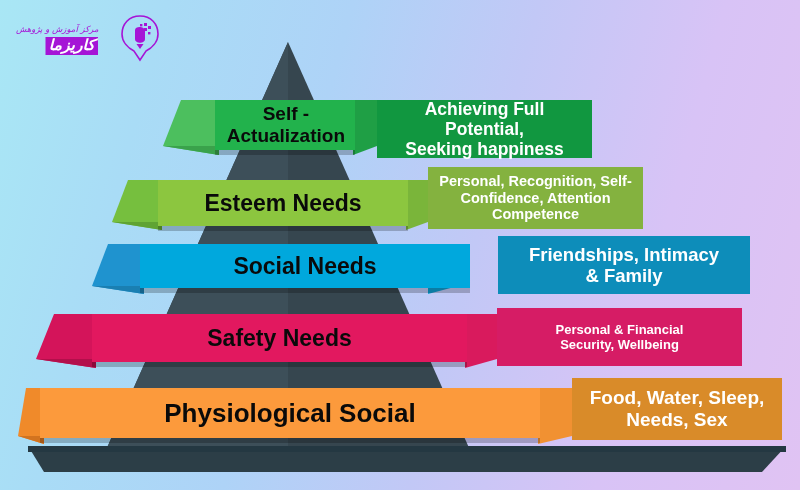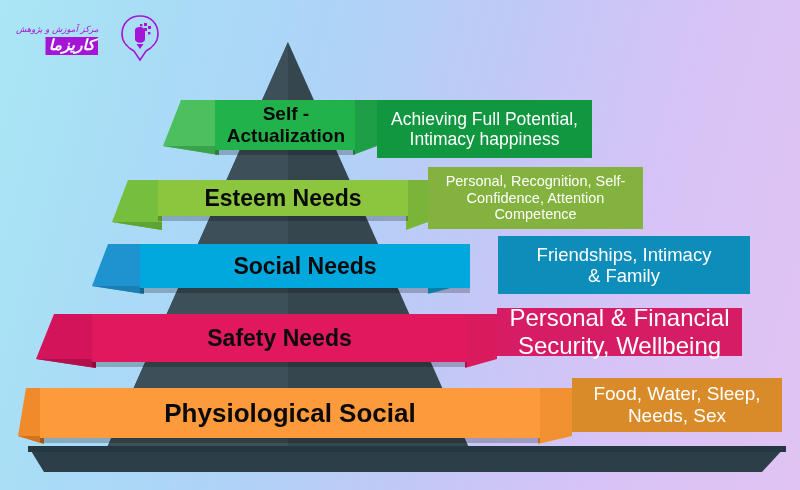--- a/index.html
+++ b/index.html
@@ -102,44 +102,44 @@
   }
 
   
   .desc {
     position: relative;
     display: flex;
     align-items: center;
     justify-content: center;
     text-align: center;
     color: #ffffff;
-    font-weight: normal;
+    font-weight: bold;
     line-height: 1.16;
     z-index: 3;
     padding: 12px 8px;
   }
 
   
   #row-self        { left: 215px; top: 100px;  }
   #row-esteem      { left: 158px; top: 180px;  }
   #row-social      { left: 140px; top: 244px;  }
   #row-safety      { left: 92px;  top: 314px;  }
   #row-physio      { left: 40px;  top: 388px;  }
 
   #band-self   { width: 140px; height: 50px; font-size: 19px; justify-content: flex-end; }
-  #band-esteem { width: 250px; height: 36px; font-size: 23px; }
+  #band-esteem { width: 250px; height: 46px; font-size: 23px; }
   #band-social { width: 330px; height: 44px; font-size: 23px; }
   #band-safety { width: 375px; height: 48px; font-size: 23px; align-items: center; }
   #band-physio { width: 500px; height: 50px; font-size: 26px; }
 
   #desc-self   { width: 215px; height: 58px; font-size: 17.5px; margin-left: 0px; }
   #desc-esteem { width: 215px; height: 62px; font-size: 14.5px; margin-left: 0px; }
   #desc-social { width: 252px; height: 58px; font-size: 18.5px; margin-left: 0px; }
-  #desc-safety { width: 245px; height: 48px; font-size: 24px; margin-left: 0px; }
-  #desc-physio { width: 210px; height: 54px; font-size: 19px;   margin-left: 0px; }
+  #desc-safety { width: 245px; height: 58px; font-size: 13px; margin-left: 0px; }
+  #desc-physio { width: 210px; height: 62px; font-size: 19px;   margin-left: 0px; }
 
   
   .band::after {
     content: "";
     position: absolute;
     left: 0; right: 0; bottom: -5px;
     height: 5px;
     background: rgba(0,0,0,0.22);
     z-index: 1;
   }
@@ -186,21 +186,21 @@
         <span>Self -</span><br>
         <span>Actualization</span>
       </span>
     </div>
     <svg class="fold" style="left:138px; top:0;" width="24" height="55" viewBox="0 0 24 55">
       <polygon points="0,0 24,0 24,46 0,55" fill="#1f9f45"></polygon>
     </svg>
     <div class="desc" id="desc-self" style="background:#119740; margin-left:22px;">
       <span>
         <span>Achieving Full Potential,</span><br>
-        <span>Intimacy happiness</span>
+        <span>Seeking happiness</span>
       </span>
     </div>
   </div>
 
   <div class="row" id="row-esteem">
     <svg class="fold" style="left:-46px; top:0;" width="50" height="50" viewBox="0 0 50 50">
       <polygon points="50,0 50,50 0,42 16,0" fill="#76bf3e"></polygon>
       <polygon points="50,42 50,50 0,42" fill="#5fa333"></polygon>
     </svg>
     <div class="band" id="band-esteem" style="background:#8cc63f;">

